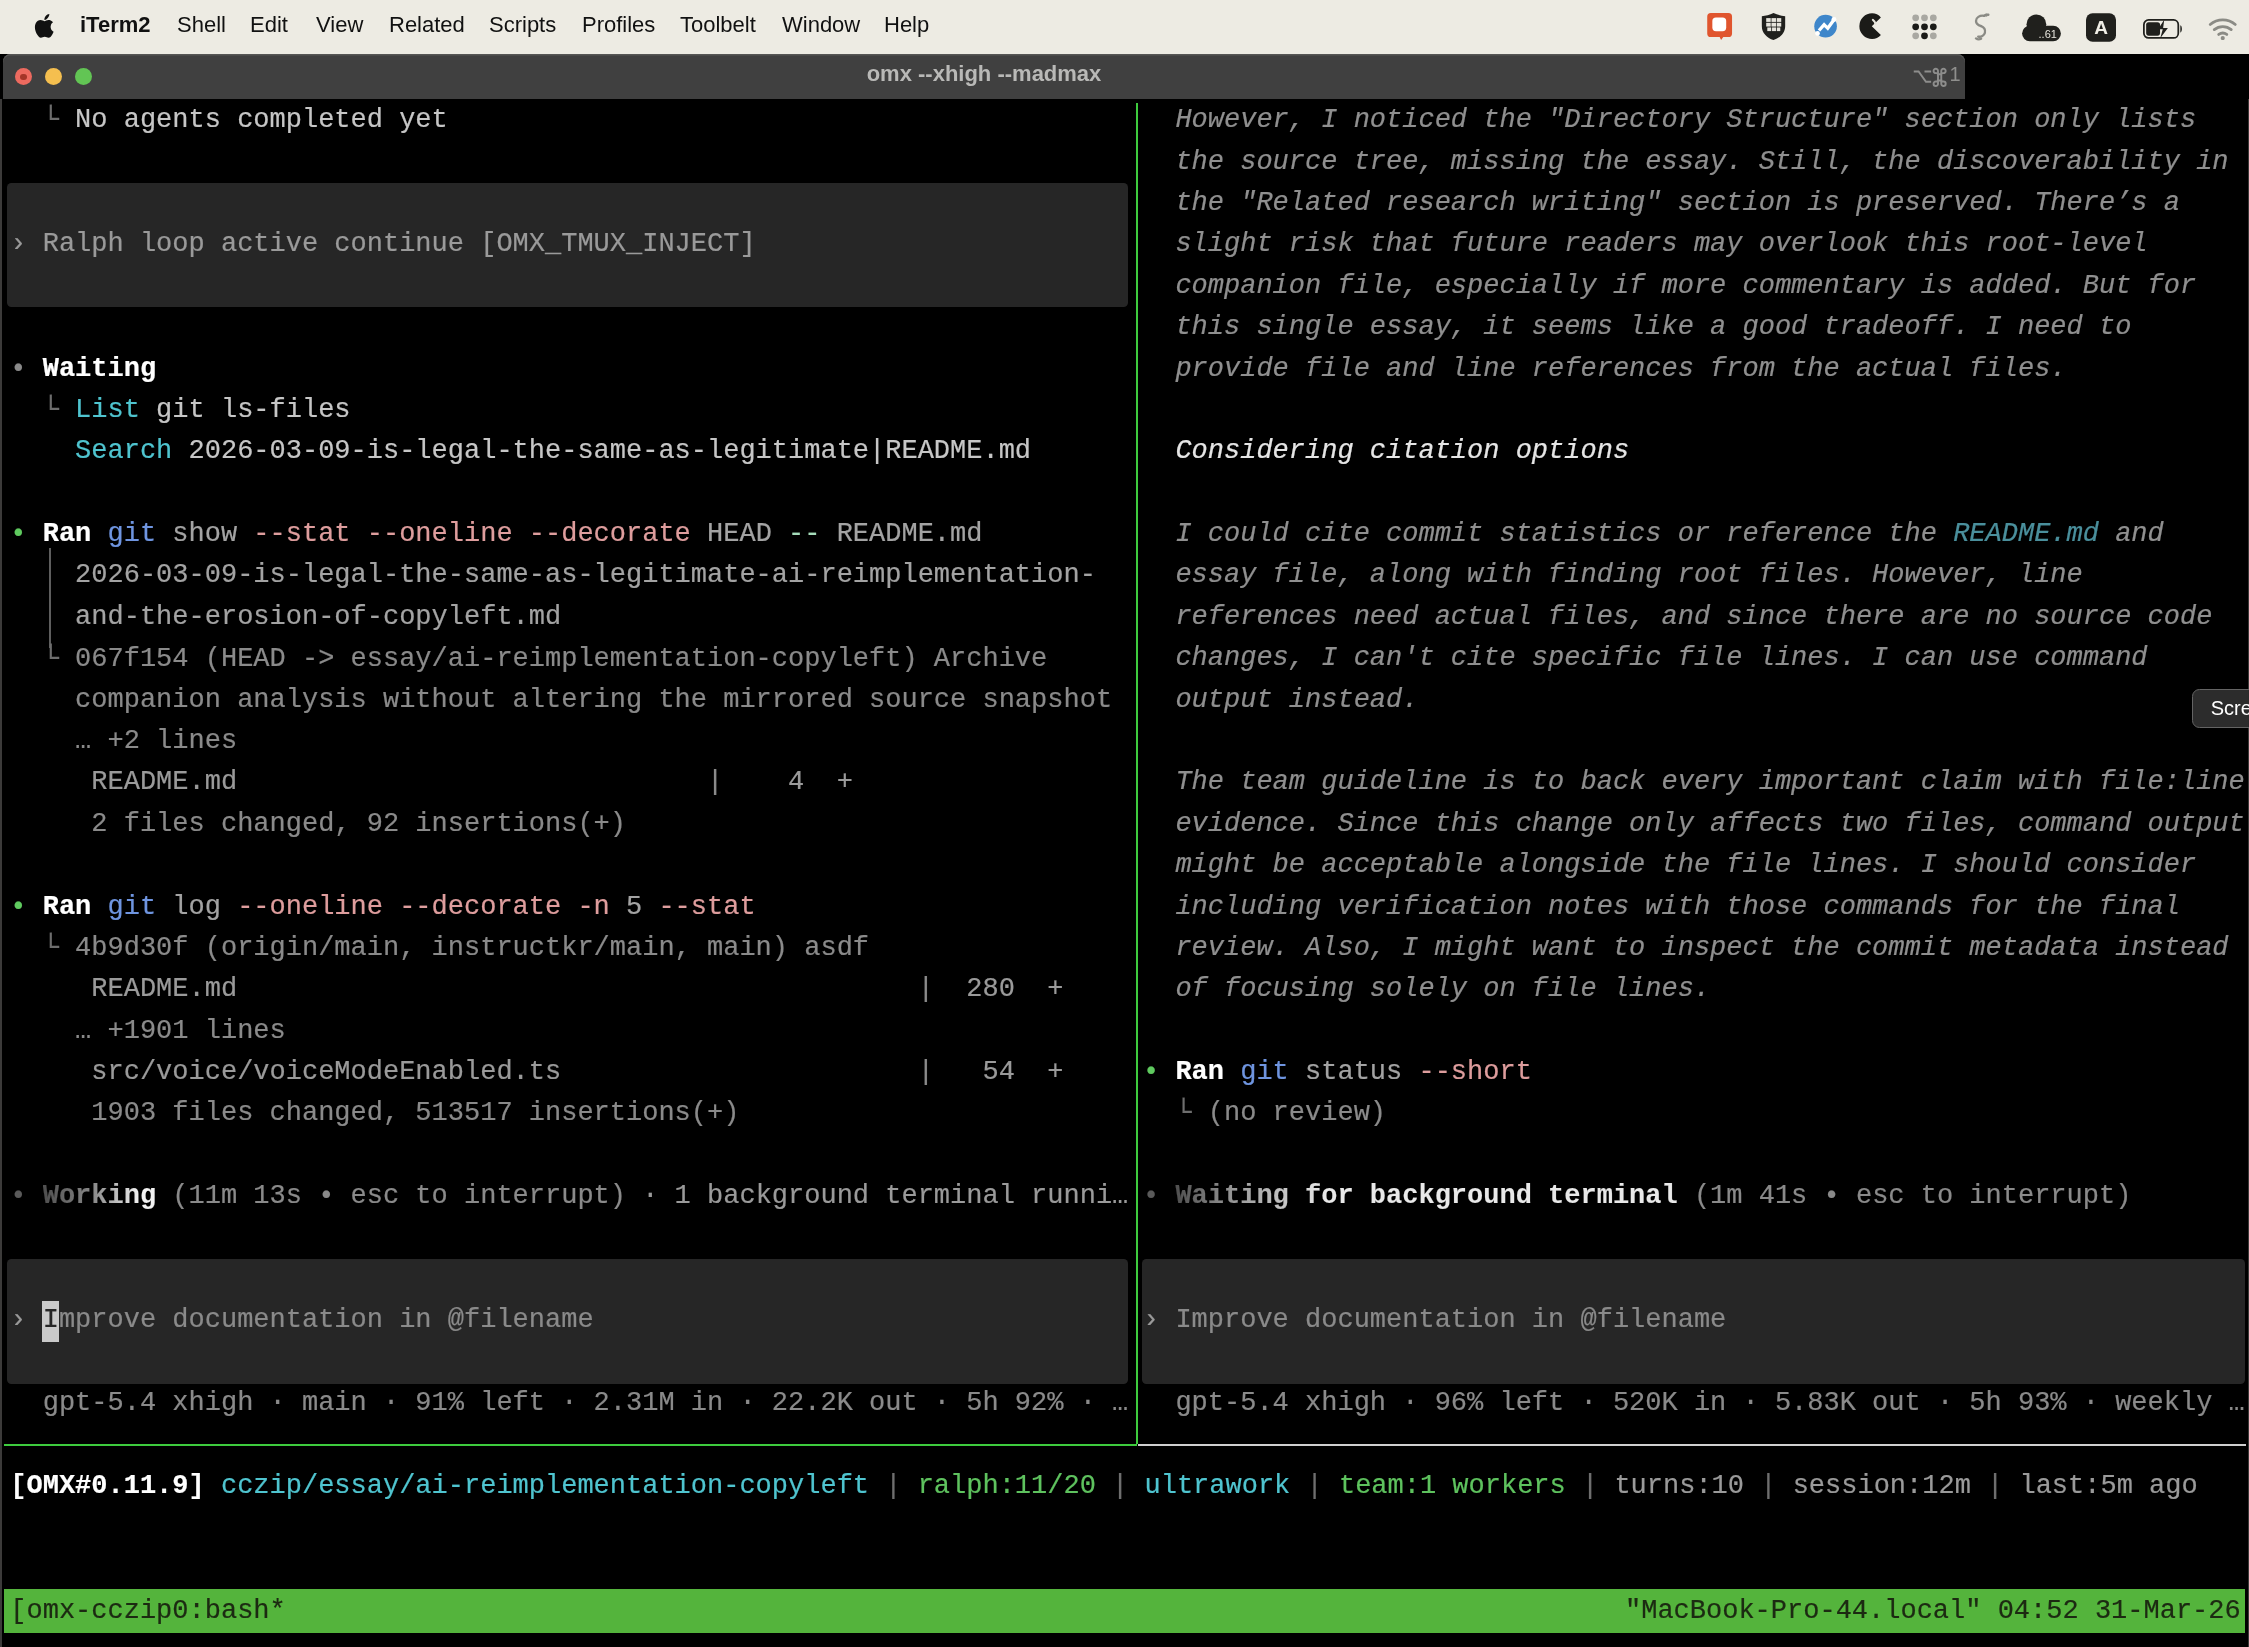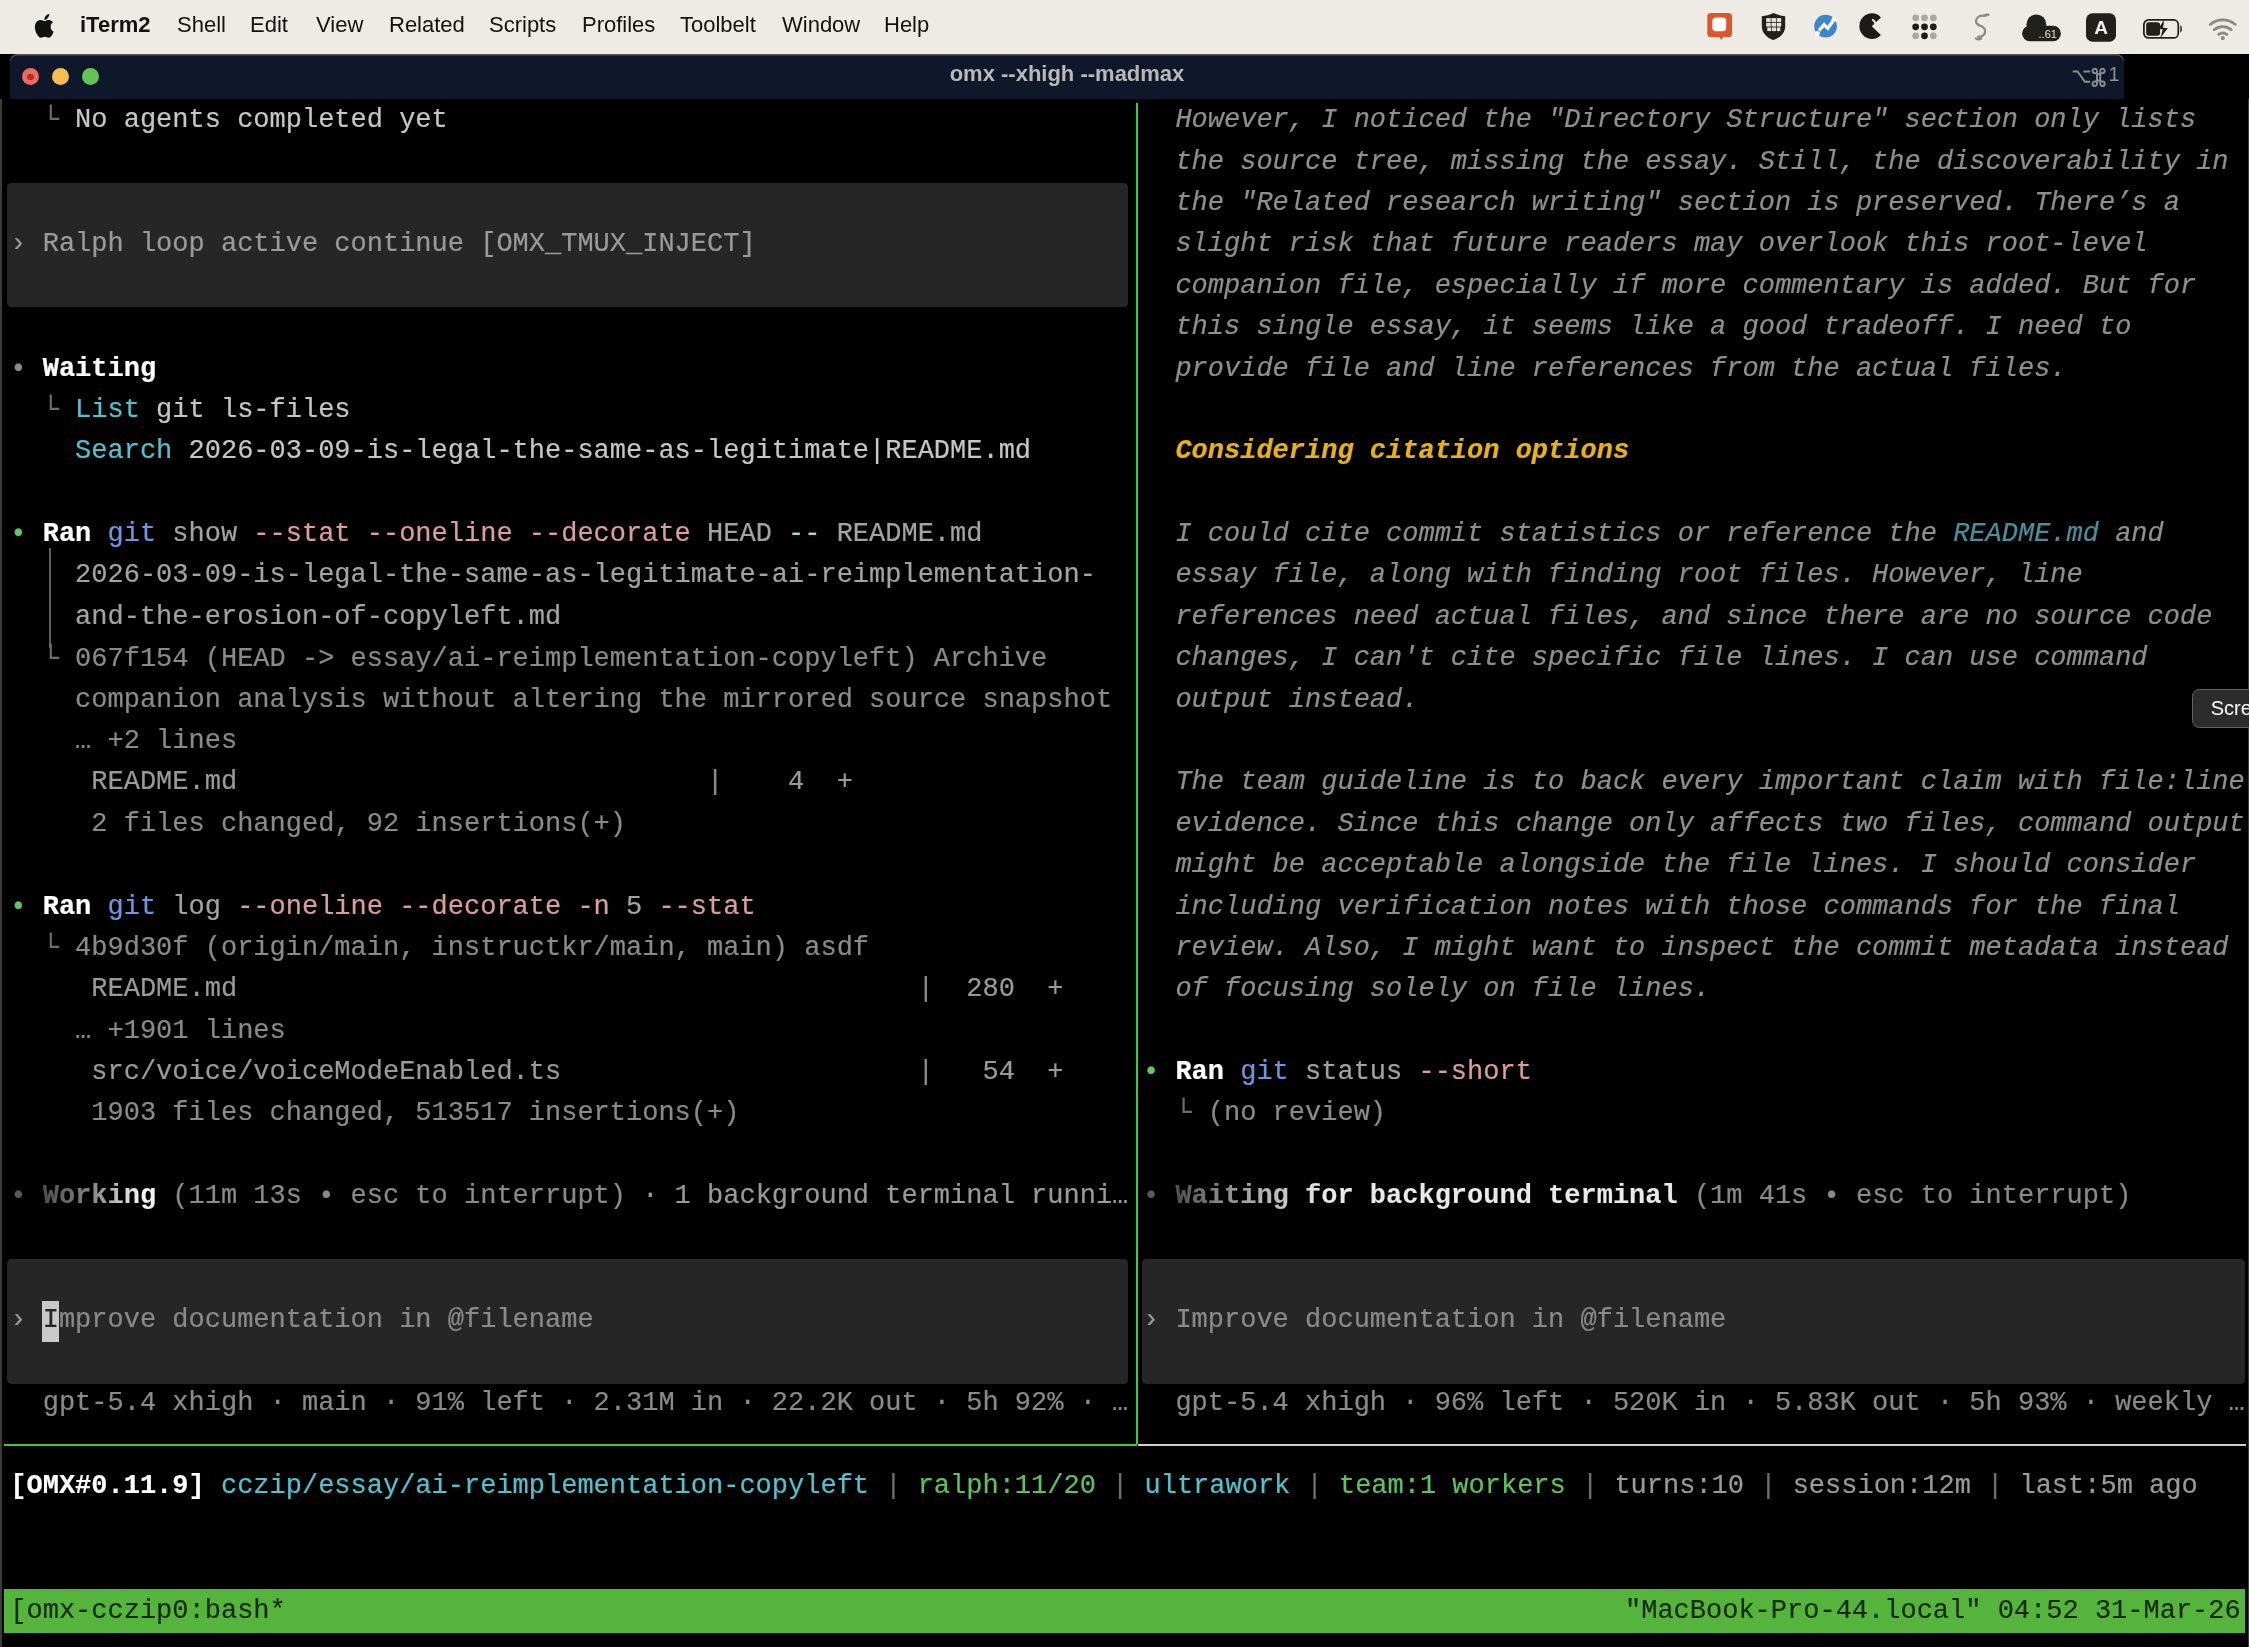--- a/index.html
+++ b/index.html
@@ -1,17 +1,17 @@
 <!DOCTYPE html>
 <html style="font-size:11.8px"><head><meta charset="utf-8"><style>html,body{margin:0;padding:0;width:2250px;height:1648px;background:#000;overflow:hidden}
 *{box-sizing:border-box}
 .menubar{position:absolute;left:0;top:0;width:2250px;height:54px;background:#edebe3}
 .mi{position:absolute;top:0;height:54px;font:22px/49px "Liberation Sans",sans-serif;color:#111}
 .mb{font-weight:700}
-.titlebar{position:absolute;left:10px;top:54px;width:2114px;height:45px;background:#0f172a;border-radius:7.4px 7.4px 0 0;box-shadow:inset 0 1.5px 0 #565655}
+.titlebar{position:absolute;left:3px;top:54px;width:1962px;height:45px;background:#404040;border-radius:7.4px 7.4px 0 0;box-shadow:inset 0 1.5px 0 #565655}
 .tl{position:absolute;top:14.4px;width:17px;height:17px;border-radius:50%}
 .title{position:absolute;top:0;left:0;width:100%;height:45px;text-align:center;font:700 22px/40px "Liberation Sans",sans-serif;color:#b9b9b7}
 .keys{position:absolute;right:0;top:0;width:96px;height:45px;font:20px/40px "Liberation Sans",sans-serif;color:#8f8f8d}
 .sideL{position:absolute;left:0;top:99px;width:2.2px;height:1549px;background:#3c3b3a}
 .sideR{position:absolute;left:2248px;top:99px;width:2.2px;height:1549px;background:#3c3b3a}
 .r{position:absolute;white-space:pre;font:27px/41px "Liberation Mono",monospace;color:#c9c9c9;-webkit-text-stroke:0.2px currentColor}
 .it{font-style:italic;color:#8f8f8f}
 .wt{color:#fff;font-weight:700}
 .cy{color:#4fc4cf}
 .tl2{color:#4a8f9c}
@@ -177,21 +177,21 @@
 <div class="r" style="left:10.3px;top:1176px"><span class="dim">• </span><span class="shimL">Working</span> <span class="gy">(11m 13s • esc to interrupt)</span><span class="g3"> · 1 background terminal runni…</span></div>
 <div class="r" style="left:10.3px;top:1300px"><span class="g3">› </span><span class="cur">I</span><span class="gy">mprove documentation in @filename</span></div>
 <div class="r" style="left:10.3px;top:1383px">  <span class="gy">gpt-5.4 xhigh · main · 91% left · 2.31M in · 22.2K out · 5h 92% · …</span></div>
 <div class="r" style="left:1143px;top:100px"><span class="it">  However, I noticed the "Directory Structure" section only lists</span></div>
 <div class="r" style="left:1143px;top:142px"><span class="it">  the source tree, missing the essay. Still, the discoverability in</span></div>
 <div class="r" style="left:1143px;top:183px"><span class="it">  the "Related research writing" section is preserved. There’s a</span></div>
 <div class="r" style="left:1143px;top:224px"><span class="it">  slight risk that future readers may overlook this root-level</span></div>
 <div class="r" style="left:1143px;top:266px"><span class="it">  companion file, especially if more commentary is added. But for</span></div>
 <div class="r" style="left:1143px;top:307px"><span class="it">  this single essay, it seems like a good tradeoff. I need to</span></div>
 <div class="r" style="left:1143px;top:349px"><span class="it">  provide file and line references from the actual files.</span></div>
-<div class="r" style="left:1143px;top:431px">  <span class="it" style="font-weight:700;color:#eab308">Considering citation options</span></div>
+<div class="r" style="left:1143px;top:431px">  <span class="it" style="font-weight:400;color:#e5e5e5">Considering citation options</span></div>
 <div class="r" style="left:1143px;top:514px">  <span class="it">I could cite commit statistics or reference the </span><span class="it tl2">README.md</span><span class="it"> and</span></div>
 <div class="r" style="left:1143px;top:555px"><span class="it">  essay file, along with finding root files. However, line</span></div>
 <div class="r" style="left:1143px;top:597px"><span class="it">  references need actual files, and since there are no source code</span></div>
 <div class="r" style="left:1143px;top:638px"><span class="it">  changes, I can't cite specific file lines. I can use command</span></div>
 <div class="r" style="left:1143px;top:680px"><span class="it">  output instead.</span></div>
 <div class="r" style="left:1143px;top:762px"><span class="it">  The team guideline is to back every important claim with file:line</span></div>
 <div class="r" style="left:1143px;top:804px"><span class="it">  evidence. Since this change only affects two files, command output</span></div>
 <div class="r" style="left:1143px;top:845px"><span class="it">  might be acceptable alongside the file lines. I should consider</span></div>
 <div class="r" style="left:1143px;top:887px"><span class="it">  including verification notes with those commands for the final</span></div>
 <div class="r" style="left:1143px;top:928px"><span class="it">  review. Also, I might want to inspect the commit metadata instead</span></div>

